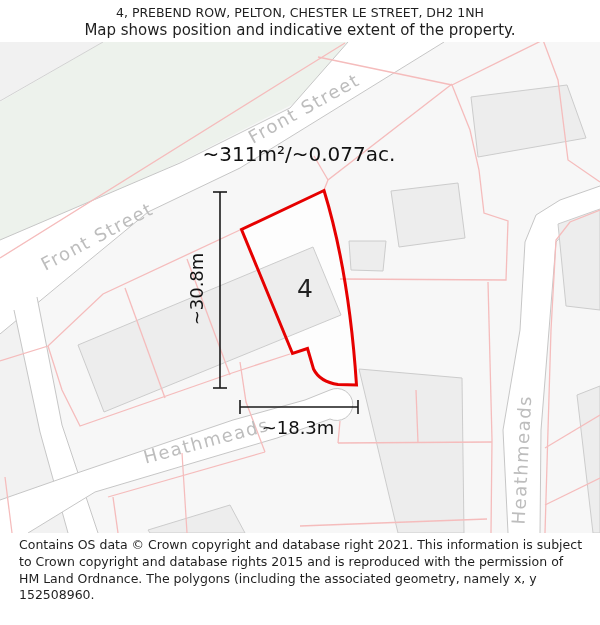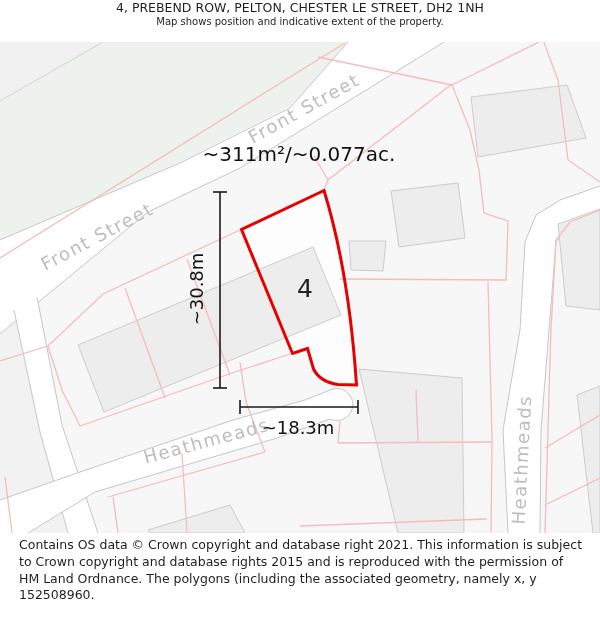--- a/index.html
+++ b/index.html
@@ -1,21 +1,21 @@
 <!DOCTYPE html>
 <html><head>
 <meta charset="utf-8">
 <style>
   html,body{margin:0;padding:0;background:#ffffff;}
   body{width:600px;height:625px;position:relative;overflow:hidden;
        font-family:"DejaVu Sans","Liberation Sans",sans-serif;color:#1f1f1f;}
   .header{position:absolute;top:0;left:0;width:600px;height:42px;background:#ffffff;
           text-align:center;z-index:3;}
-  .header .l1{font-size:12.5px;white-space:nowrap;}
-  .header .l2{font-size:10px;padding-top:1px;white-space:nowrap;}
+  .header .l1{font-size:12.5px;padding-top:5px;white-space:nowrap;}
+  .header .l2{font-size:15px;padding-top:1px;white-space:nowrap;}
   .mapwrap{position:absolute;top:42px;left:0;width:600px;height:491px;background:#f7f7f7;}
   svg{display:block;}
   .footer{position:absolute;top:533px;left:0;width:600px;height:92px;background:#ffffff;
           font-size:12.5px;line-height:16.8px;padding:4px 0 0 3px;box-sizing:border-box;margin-left:16px;}
   .footer div{white-space:nowrap;}
   text{font-family:"DejaVu Sans","Liberation Sans",sans-serif;}
   .street-label{fill:#bdbdbd;font-size:18px;letter-spacing:1.5px;}
   .dim-label{fill:#111111;font-size:18px;}
   .area-label{fill:#111111;font-size:20px;}
   .plot-label{fill:#222222;font-size:25px;}

